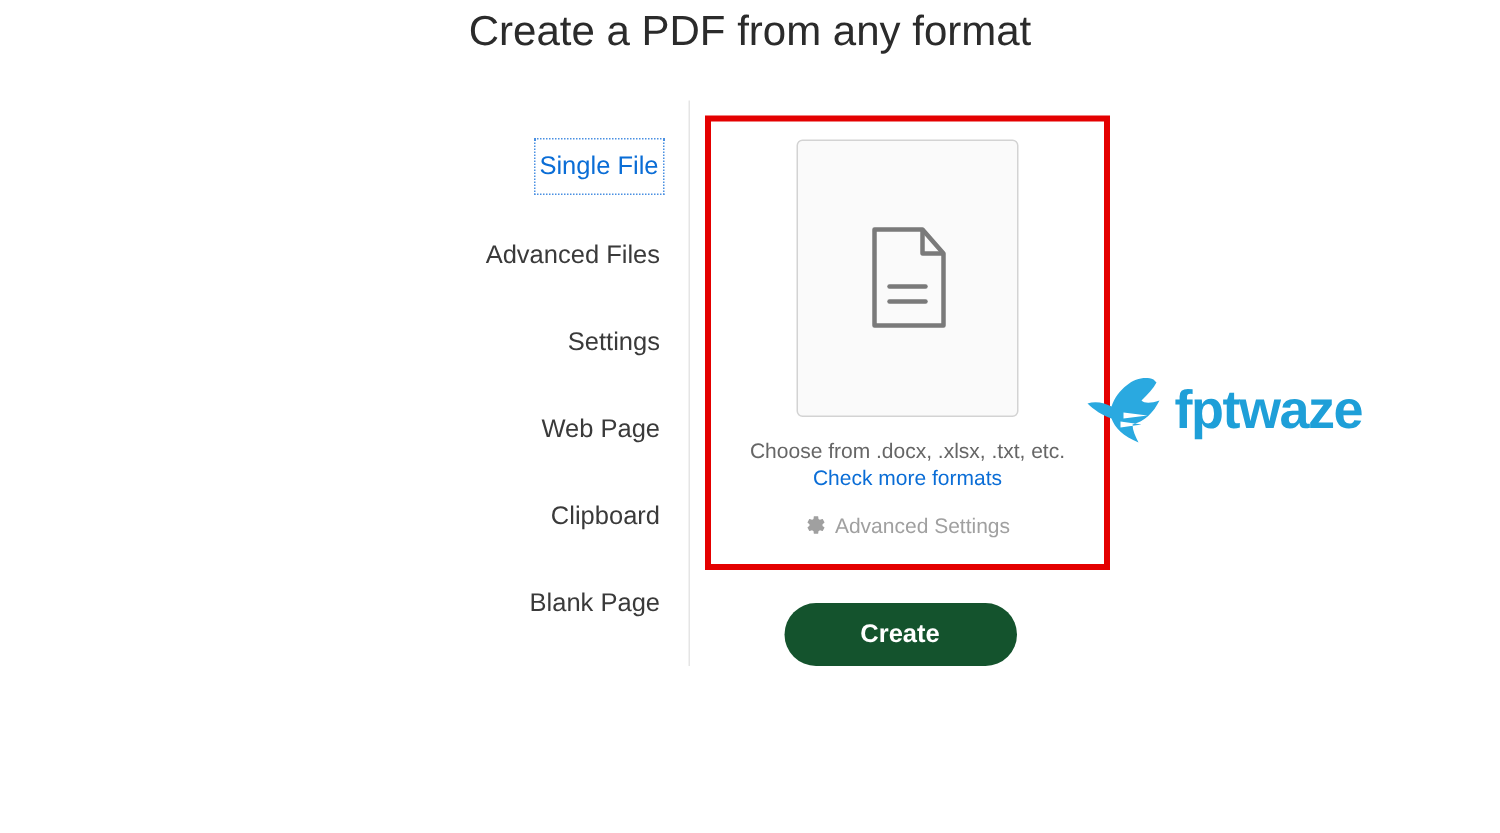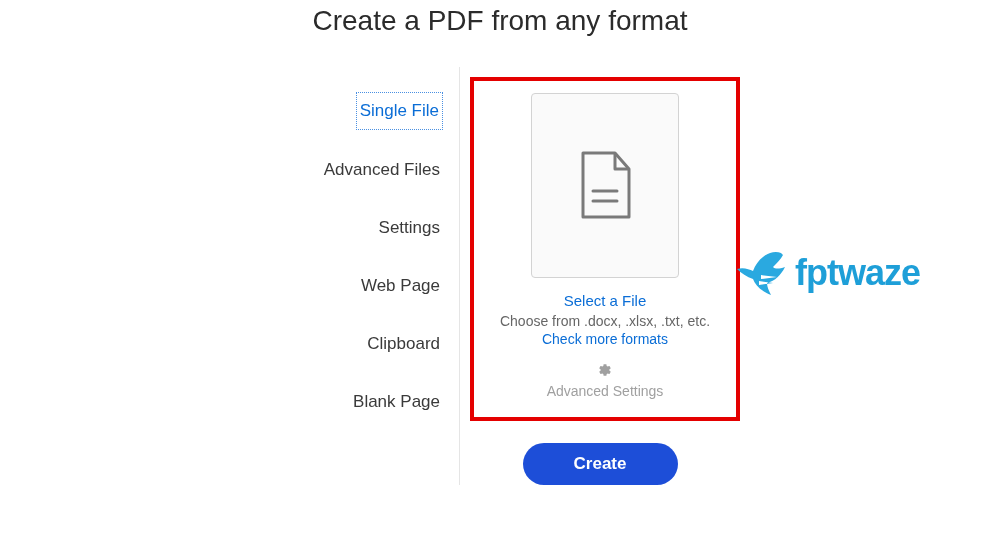--- a/index.html
+++ b/index.html
@@ -93,42 +93,41 @@
     }
     .advanced-settings {
       text-align: right;
       color: #a0a0a0;
       font-size: 14px;
       display: flex;
       align-items: center;
       justify-content: center;
       gap: 6px;
       cursor: pointer;
-      flex-direction: column;
     }
     .gear-svg {
       width: 14px;
       height: 14px;
     }
     .create-button {
       display: block;
       width: 155px;
       height: 42px;
-      background: #1d4ed8;
+      background: #14532d;
       color: #ffffff;
       font-size: 17px;
       font-weight: 600;
       border: none;
       border-radius: 21px;
       margin: 22px auto 0 auto;
       cursor: pointer;
     }
     .watermark {
       position: absolute;
-      right: 80px;
+      right: 92px;
       top: 245px;
       display: flex;
       align-items: center;
       gap: 4px;
     }
     .watermark-text {
       font-size: 36px;
       font-weight: 700;
       color: #1e9fd8;
       letter-spacing: -1px;
@@ -156,21 +155,20 @@
   <div class="content-panel">
     <div class="red-highlight">
       <div class="file-dropzone">
         <svg class="doc-icon-svg" viewBox="0 0 56 70">
           <path d="M 6 2 L 38 2 L 52 18 L 52 66 L 6 66 Z" fill="none" stroke="#7a7a7a" stroke-width="3" stroke-linejoin="round"></path>
           <path d="M 38 2 L 38 18 L 52 18" fill="none" stroke="#7a7a7a" stroke-width="3" stroke-linejoin="round"></path>
           <line x1="16" y1="40" x2="40" y2="40" stroke="#7a7a7a" stroke-width="3" stroke-linecap="round"></line>
           <line x1="16" y1="50" x2="40" y2="50" stroke="#7a7a7a" stroke-width="3" stroke-linecap="round"></line>
         </svg>
       </div>
-      <div class="select-file-link">Select a File</div>
       <div class="helper-text">Choose from .docx, .xlsx, .txt, etc.</div>
       <div class="check-formats-link">Check more formats</div>
       <div class="advanced-settings">
         <svg class="gear-svg" viewBox="0 0 24 24">
           <path fill="#a0a0a0" d="M12,8A4,4 0 0,1 16,12A4,4 0 0,1 12,16A4,4 0 0,1 8,12A4,4 0 0,1 12,8M12,10A2,2 0 0,0 10,12A2,2 0 0,0 12,14A2,2 0 0,0 14,12A2,2 0 0,0 12,10M10,22C9.75,22 9.54,21.82 9.5,21.58L9.13,18.93C8.5,18.68 7.96,18.34 7.44,17.94L4.95,18.95C4.73,19.03 4.46,18.95 4.34,18.73L2.34,15.27C2.21,15.05 2.27,14.78 2.46,14.63L4.57,12.97L4.5,12L4.57,11L2.46,9.37C2.27,9.22 2.21,8.95 2.34,8.73L4.34,5.27C4.46,5.05 4.73,4.96 4.95,5.05L7.44,6.05C7.96,5.66 8.5,5.32 9.13,5.07L9.5,2.42C9.54,2.18 9.75,2 10,2H14C14.25,2 14.46,2.18 14.5,2.42L14.87,5.07C15.5,5.32 16.04,5.66 16.56,6.05L19.05,5.05C19.27,4.96 19.54,5.05 19.66,5.27L21.66,8.73C21.79,8.95 21.73,9.22 21.54,9.37L19.43,11L19.5,12L19.43,13L21.54,14.63C21.73,14.78 21.79,15.05 21.66,15.27L19.66,18.73C19.54,18.95 19.27,19.04 19.05,18.95L16.56,17.95C16.04,18.34 15.5,18.68 14.87,18.93L14.5,21.58C14.46,21.82 14.25,22 14,22H10Z"></path>
         </svg>
         <span>Advanced Settings</span>
       </div>
     </div>
     <button class="create-button">Create</button>

